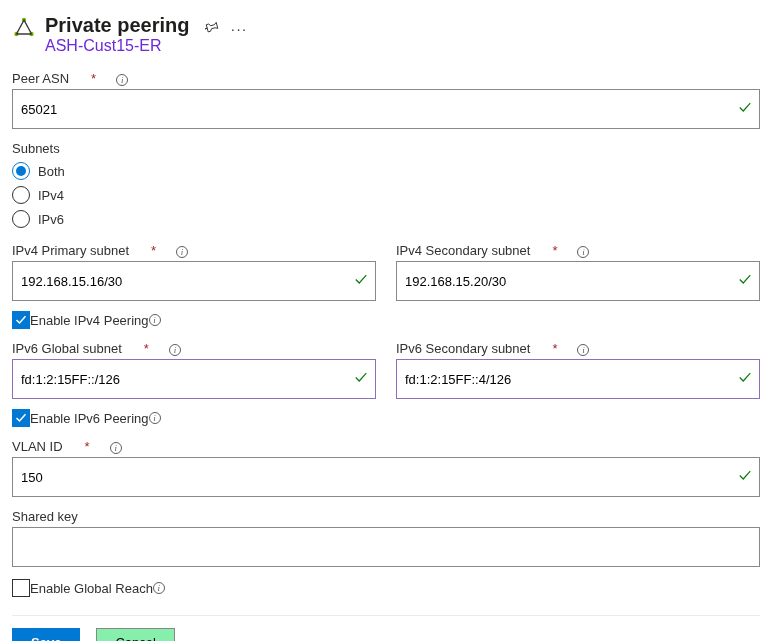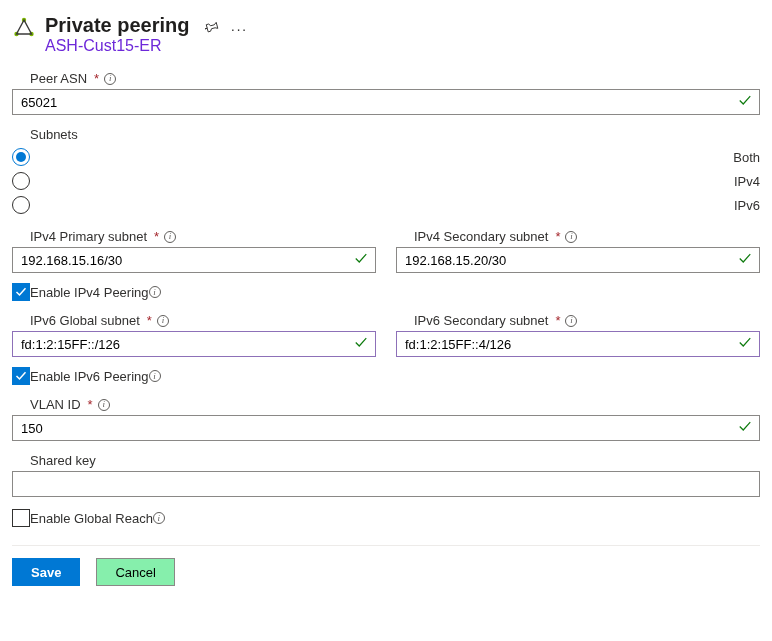--- a/index.html
+++ b/index.html
@@ -45,23 +45,22 @@
     border: none;
     padding: 2px;
     cursor: pointer;
     color: #323130;
   }
   .field-label {
     font-size: 13px;
     color: #323130;
     margin-bottom: 3px;
     display: flex;
-    align-items: center;
-    gap: 5px;
-    margin-left: 18px;
+    align-items: flex-end;
+    gap: 20px;
   }
   .required { color: #a4262c; margin-left:2px;}
   .info-icon {
     width: 12px; height: 12px;
     border: 1px solid #605e5c;
     border-radius: 50%;
     display: inline-flex;
     align-items: center;
     justify-content: center;
     font-size: 9px;
@@ -73,40 +72,39 @@
   .text-input-wrap {
     position: relative;
     width: 100%;
   }
   .text-input {
     width: 100%;
     border: 1px solid #8a8886;
     padding: 5px 28px 5px 8px;
     font-size: 13px;
     font-family: inherit;
-    height: 26px;
+    height: 40px;
   }
   .text-input.purple { border-color: #8d70b8; }
   .valid-check {
     position: absolute;
     right: 8px;
     top: 50%;
     transform: translateY(-50%);
     color: #107c10;
     pointer-events: none;
   }
   .section { margin-bottom: 12px; }
   .radio-group { margin-top: 2px; }
   .radio-row {
     display: flex;
     align-items: center;
     gap: 8px;
     padding: 3px 0;
     cursor: pointer;
-    justify-content: space-between;
   }
   .radio {
     width: 18px; height: 18px;
     border: 1px solid #323130;
     border-radius: 50%;
     display: inline-flex;
     align-items: center;
     justify-content: center;
     background: #fff;
   }

